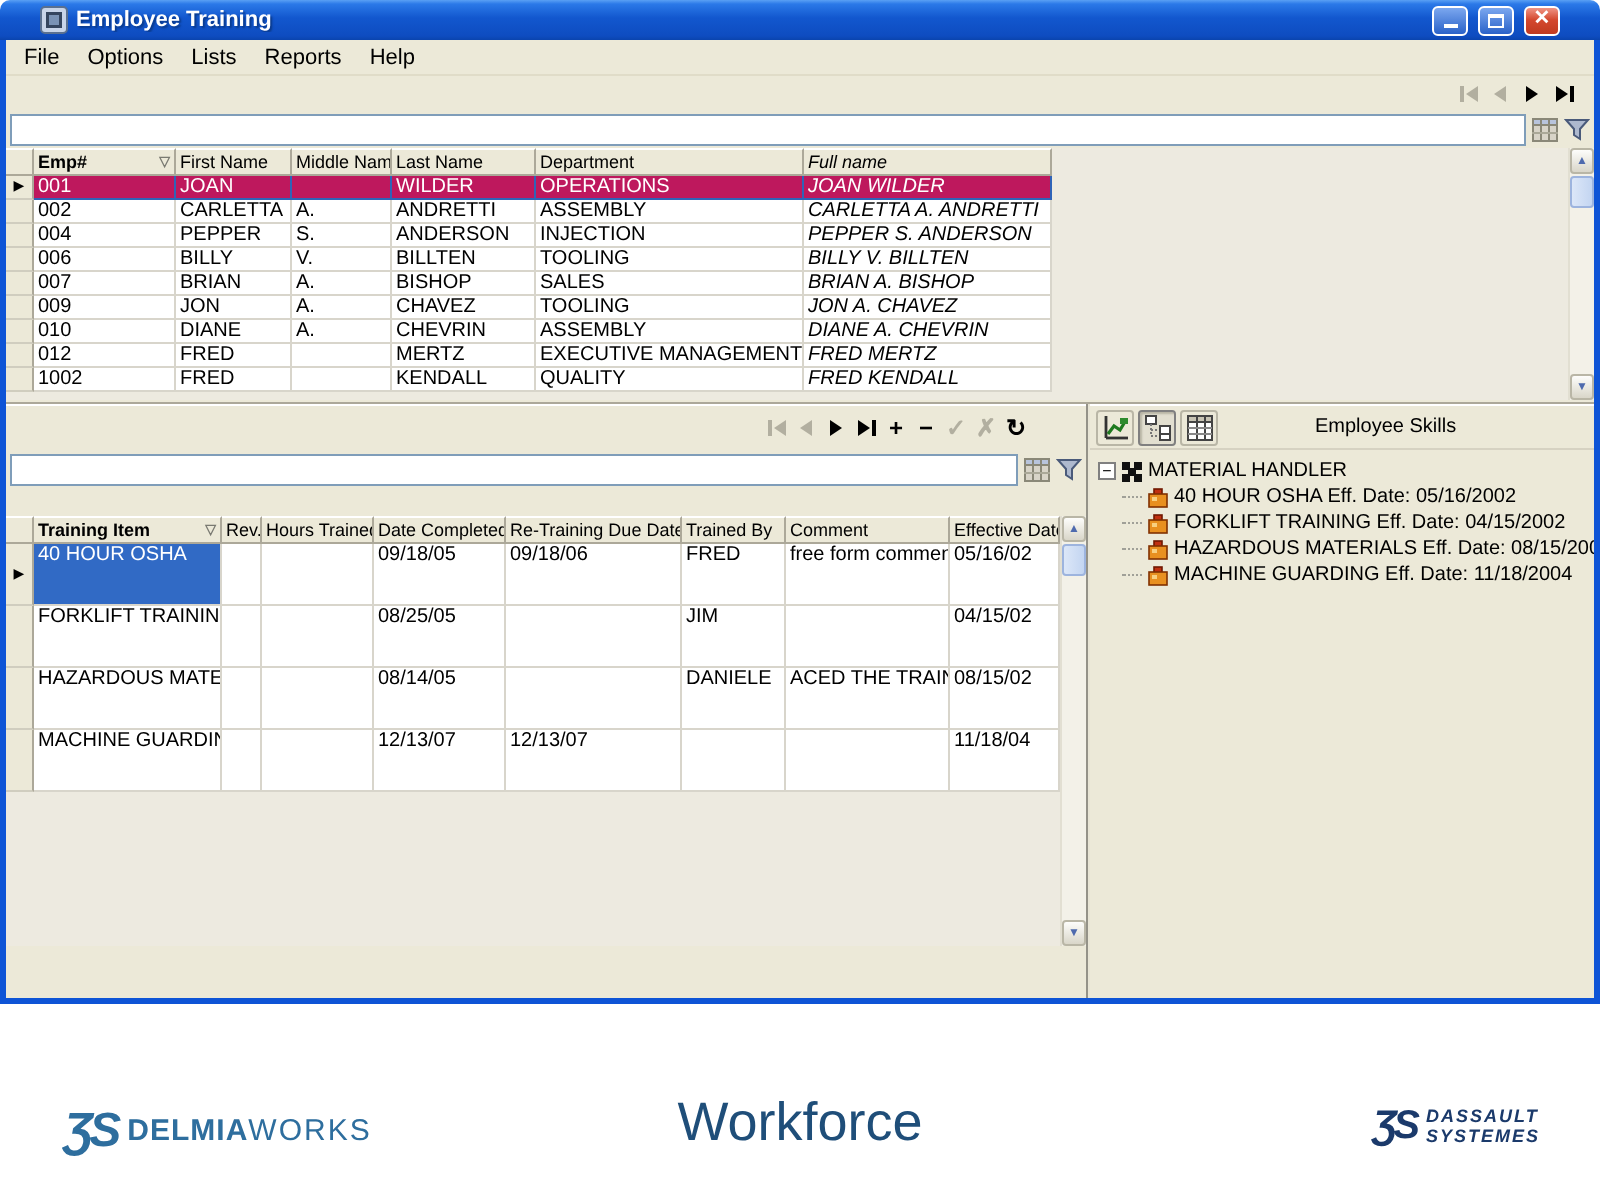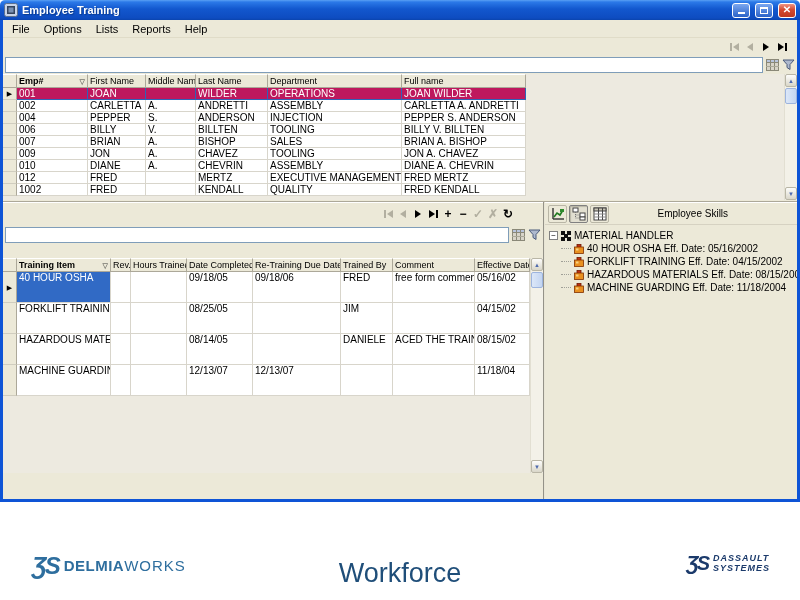--- a/index.html
+++ b/index.html
@@ -3,21 +3,21 @@
 <meta charset="utf-8">
 <style>
   * { margin:0; padding:0; box-sizing:border-box; }
   body { background:#fff; font-family:"Liberation Sans", sans-serif; }
   .page { position:relative; width:800px; height:600px; background:#fff; overflow:hidden; }
 
   
   .window { position:absolute; left:0; top:0; width:800px; height:502px; }
   .titlebar { height:20px; border-radius:5px 5px 0 0;
     background:linear-gradient(180deg,#5AA0F4 0%,#2B79E8 10%,#1257CE 45%,#0E4CC0 90%,#0A44AE 100%);
-    display:flex; align-items:center; padding:0 4px; gap:4px; }
+    display:flex; align-items:center; padding:0 20px; gap:4px; }
   .app-icon { width:14px; height:14px; flex:0 0 auto; }
   .title-text { color:#fff; font-size:11px; font-weight:bold; text-shadow:1px 1px 1px #0a3a8c; flex:1; white-space:nowrap; overflow:hidden; }
   .win-btn { width:18px; height:15px; border-radius:3px; border:1px solid #fff; display:flex; align-items:center; justify-content:center; margin-left:1px; }
   .btn-min, .btn-max { background:linear-gradient(180deg,#7BA7EF,#2A62C8); }
   .btn-close { background:linear-gradient(180deg,#F09484,#D4492F 45%,#C03A20); color:#fff; font-size:10px; font-weight:bold; line-height:1; }
   .min-glyph { width:7px; height:2px; background:#fff; margin-top:6px; }
   .max-glyph { width:8px; height:7px; border:1px solid #fff; border-top:2px solid #fff; }
 
   .window-body { height:482px; background:#ECE9D8; border-left:3px solid #0E54D6; border-right:3px solid #0E54D6; border-bottom:3px solid #0E54D6; position:relative; overflow:hidden; }
 
@@ -42,21 +42,21 @@
   .top-grid-wrap { position:relative; height:126px; background:#EDEAE0; padding-right:13px; }
   .g-row { display:flex; }
   .gc { font-size:10px; line-height:11px; height:12px; padding:0 2px; border-right:1px solid #D8D5CB; border-bottom:1px solid #D8D5CB; background:#fff; white-space:nowrap; overflow:hidden; color:#000; }
   .hd { background:#ECE9D8; border-right:1px solid #ACA899; border-bottom:1px solid #ACA899; border-top:1px solid #FFF; height:14px; line-height:13px; font-size:9px; display:flex; align-items:center; }
   .hd.bold { font-weight:bold; }
   .sort { font-size:7px; color:#7A7A72; margin-left:auto; padding-left:2px; }
   .rowsel { background:#ECE9D8; border-right:1px solid #ACA899; border-bottom:1px solid #D0CDBF; color:#000; display:flex; align-items:center; justify-content:center; }
   .rowarrow { font-size:7px; line-height:1; }
   .sel-row .gc:not(.rowsel) { background:#be185d; color:#fff; border-color:#2F63B8; }
 
-  .eg0{width:14px;} .eg1{width:71px;} .eg2{width:58px;} .eg3{width:50px;} .eg4{width:72px;} .eg5{width:134px;} .eg6{width:124px;}
+  .eg0{width:14px;} .eg1{width:71px;} .eg2{width:58px;} .eg3{width:50px;} .eg4{width:72px;} .eg5{width:134px;} .eg6{width:124px;font-style:italic;}
 
   
   .bottom-section { position:absolute; left:0; top:181px; bottom:0; width:794px; border-top:1px solid #ACA899; display:flex; background:#ECE9D8; }
   .left-pane { width:540px; position:relative; }
   .right-panel { flex:1; border-left:2px groove #E8E5D5; display:flex; flex-direction:column; }
 
   .mid-toolbar { height:23px; display:flex; align-items:center; justify-content:flex-end; padding-right:28px; gap:1px; border-top:1px solid #FFF; }
 
   .bottom-grid-wrap { position:relative; background:#EDEAE0; padding-right:13px; height:215px;margin-top:14px; }
   .tg0{width:14px;} .tg1{width:94px;} .tg2{width:20px;} .tg3{width:56px;} .tg4{width:66px;} .tg5{width:88px;} .tg6{width:52px;} .tg7{width:82px;} .tg8{width:55px;}
@@ -78,21 +78,21 @@
   .tree { padding:4px 2px 2px 4px; font-size:10px; }
   .tree-root-row { display:flex; align-items:center; gap:3px; height:13px; }
   .expand-box { width:9px; height:9px; border:1px solid #808080; background:#fff; font-size:8px; line-height:7px; text-align:center; color:#000; }
   .tree-children { margin-left:12px; }
   .tree-child { display:flex; align-items:center; gap:3px; height:13px; }
   .stub { width:10px; height:0; border-top:1px dotted #A0A098; }
   .tree-label { white-space:nowrap; }
 
   
   .footer { position:absolute; left:0; top:502px; width:800px; height:98px; background:#fff; }
-  .product-title { position:absolute; left:0; right:0; top:56px; text-align:center; font-size:27px; color:#1F4E79; }
+  .product-title { position:absolute; left:0; right:0; top:44px; text-align:center; font-size:27px; color:#1F4E79; }
   .logo-left { position:absolute; left:32px; top:50px; display:flex; align-items:center; gap:5px; color:#2E6E9E; }
   .logo-right { position:absolute; right:30px; top:50px; display:flex; align-items:center; gap:5px; color:#1B3A6B; }
   .mark { font-style:italic; font-weight:bold; letter-spacing:-2px; }
   .mark-l { font-size:24px; }
   .mark-r { font-size:20px; }
   .dw-bold { font-weight:bold; font-size:15px; letter-spacing:0.5px; }
   .dw-light { font-weight:normal; font-size:15px; letter-spacing:1px; }
   .ds-lines { display:flex; flex-direction:column; line-height:1.05; }
   .ds-line { font-size:9px; font-weight:bold; font-style:italic; letter-spacing:1px; }
 </style>

